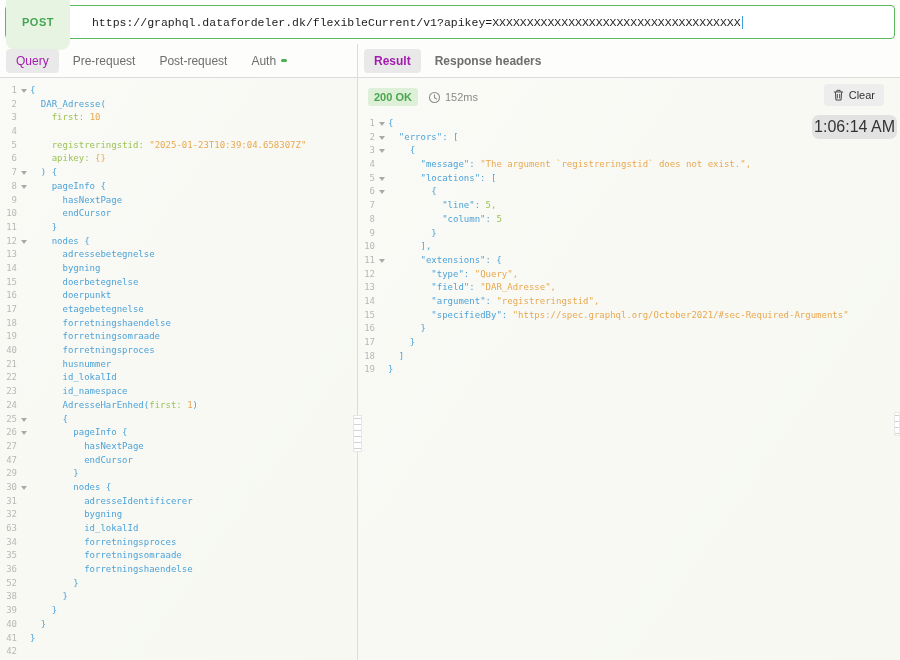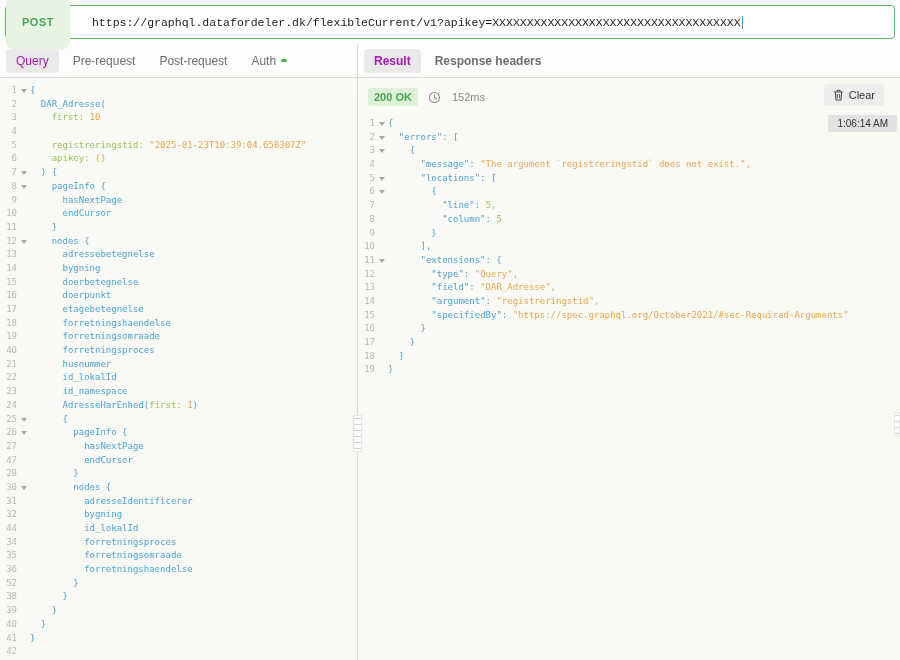--- a/index.html
+++ b/index.html
@@ -45,27 +45,27 @@
   .tri { width:0; height:0; border-left:3px solid transparent;
     border-right:3px solid transparent; border-top:4px solid #a9a9a9; margin-top:5px; }
   .tk-b { color:#4da3d9; }
   .tk-g { color:#9cc356; }
   .tk-o { color:#e9a850; }
 
   
   .status-row { display:flex; align-items:center; gap:10px; padding:9px 0 10px 10px; height:39px; }
   .status-badge { background:#def0d7; color:#49a64f; font-size:11px; font-weight:bold;
     padding:3px 6px; border-radius:3px; }
-  .time-wrap { display:flex; align-items:center; gap:11px; color:#8a8a8a; font-size:11px; }
+  .time-wrap { display:flex; align-items:center; gap:4px; color:#8a8a8a; font-size:11px; }
   .clear-btn { position:absolute; top:6px; right:16px; background:#ededed;
     border:none; border-radius:4px; padding:5px 9px; font-size:11px; color:#333;
     display:flex; align-items:flex-end; gap:5px; cursor:pointer;
     font-family:"Liberation Sans",sans-serif; }
   .timestamp { position:absolute; top:37px; right:3px; background:#e2e2e2;
-    border-radius:0; padding:3px 9px; font-size:10px; color:#333; }
+    border-radius:7px; padding:3px 2px; font-size:16px; color:#333; }
 
   
   .grip-center { position:absolute; left:353px; top:415px; width:9px; height:37px;
     background:repeating-linear-gradient(180deg,#ffffff 0 2px,#d2d2d2 2px 3.5px,#ffffff 3.5px 6px);
     border:1px solid #e6e6e6; cursor:col-resize; }
   .grip-right { position:absolute; right:0; top:412px; width:6px; height:24px;
     background:repeating-linear-gradient(180deg,#ffffff 0 2px,#cfcfcf 2px 3.5px,#ffffff 3.5px 6px);
     border:1px solid #e8e8e8; cursor:col-resize; }
 </style>
 </head>
@@ -135,21 +135,21 @@
       <div class="code-line"><span class="ln">23</span><span class="fold"></span><span><span class="tk-b">      id_namespace</span></span></div>
       <div class="code-line"><span class="ln">24</span><span class="fold"></span><span><span>      </span><span class="tk-b">AdresseHarEnhed(</span><span class="tk-g">first: </span><span class="tk-o">1</span><span class="tk-b">)</span></span></div>
       <div class="code-line"><span class="ln">25</span><span class="fold"><span class="tri"></span></span><span><span class="tk-b">      {</span></span></div>
       <div class="code-line"><span class="ln">26</span><span class="fold"><span class="tri"></span></span><span><span class="tk-b">        pageInfo {</span></span></div>
       <div class="code-line"><span class="ln">27</span><span class="fold"></span><span><span class="tk-b">          hasNextPage</span></span></div>
       <div class="code-line"><span class="ln">47</span><span class="fold"></span><span><span class="tk-b">          endCursor</span></span></div>
       <div class="code-line"><span class="ln">29</span><span class="fold"></span><span><span class="tk-b">        }</span></span></div>
       <div class="code-line"><span class="ln">30</span><span class="fold"><span class="tri"></span></span><span><span class="tk-b">        nodes {</span></span></div>
       <div class="code-line"><span class="ln">31</span><span class="fold"></span><span><span class="tk-b">          adresseIdentificerer</span></span></div>
       <div class="code-line"><span class="ln">32</span><span class="fold"></span><span><span class="tk-b">          bygning</span></span></div>
-      <div class="code-line"><span class="ln">44</span><span class="fold"></span><span><span class="tk-b">          id_lokalId</span></span></div>
+      <div class="code-line"><span class="ln">63</span><span class="fold"></span><span><span class="tk-b">          id_lokalId</span></span></div>
       <div class="code-line"><span class="ln">34</span><span class="fold"></span><span><span class="tk-b">          forretningsproces</span></span></div>
       <div class="code-line"><span class="ln">35</span><span class="fold"></span><span><span class="tk-b">          forretningsomraade</span></span></div>
       <div class="code-line"><span class="ln">36</span><span class="fold"></span><span><span class="tk-b">          forretningshaendelse</span></span></div>
       <div class="code-line"><span class="ln">52</span><span class="fold"></span><span><span class="tk-b">        }</span></span></div>
       <div class="code-line"><span class="ln">38</span><span class="fold"></span><span><span class="tk-b">      }</span></span></div>
       <div class="code-line"><span class="ln">39</span><span class="fold"></span><span><span class="tk-b">    }</span></span></div>
       <div class="code-line"><span class="ln">40</span><span class="fold"></span><span><span class="tk-b">  }</span></span></div>
       <div class="code-line"><span class="ln">41</span><span class="fold"></span><span><span class="tk-b">}</span></span></div>
       <div class="code-line"><span class="ln">42</span><span class="fold"></span><span></span></div>
     </div>

